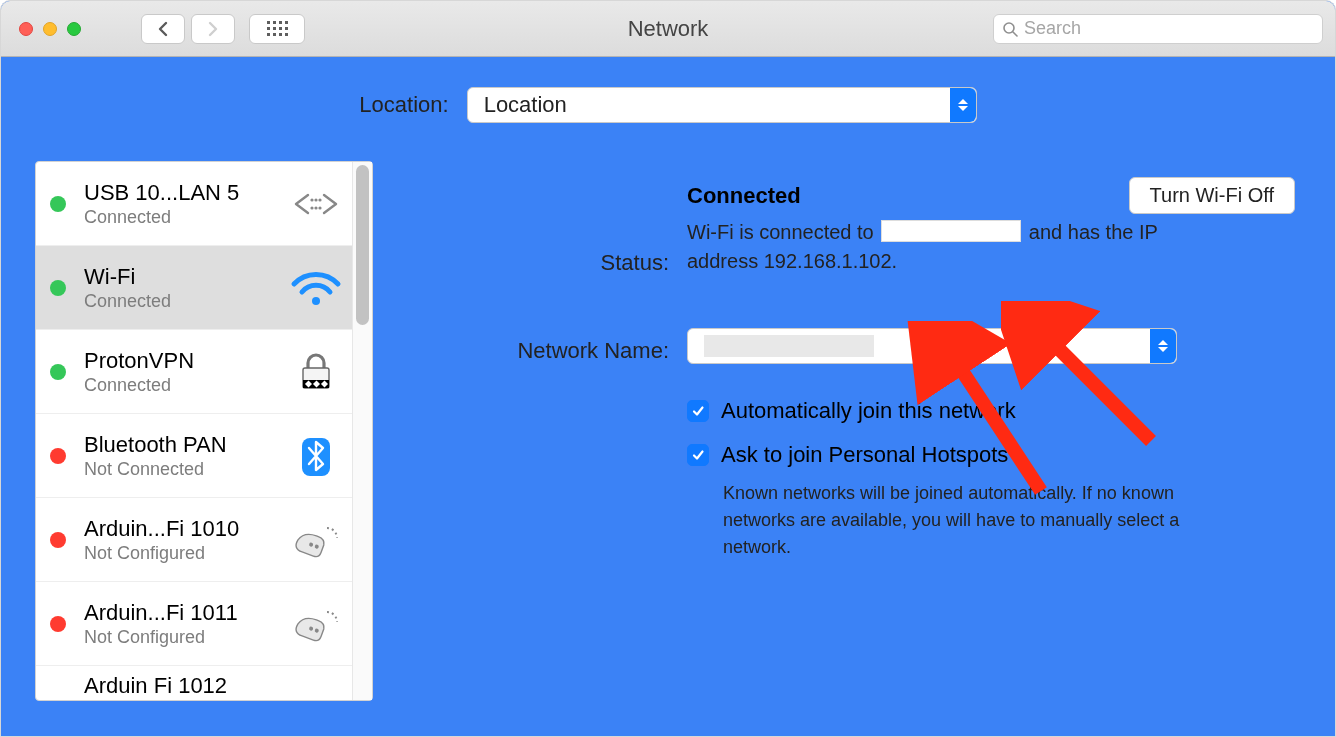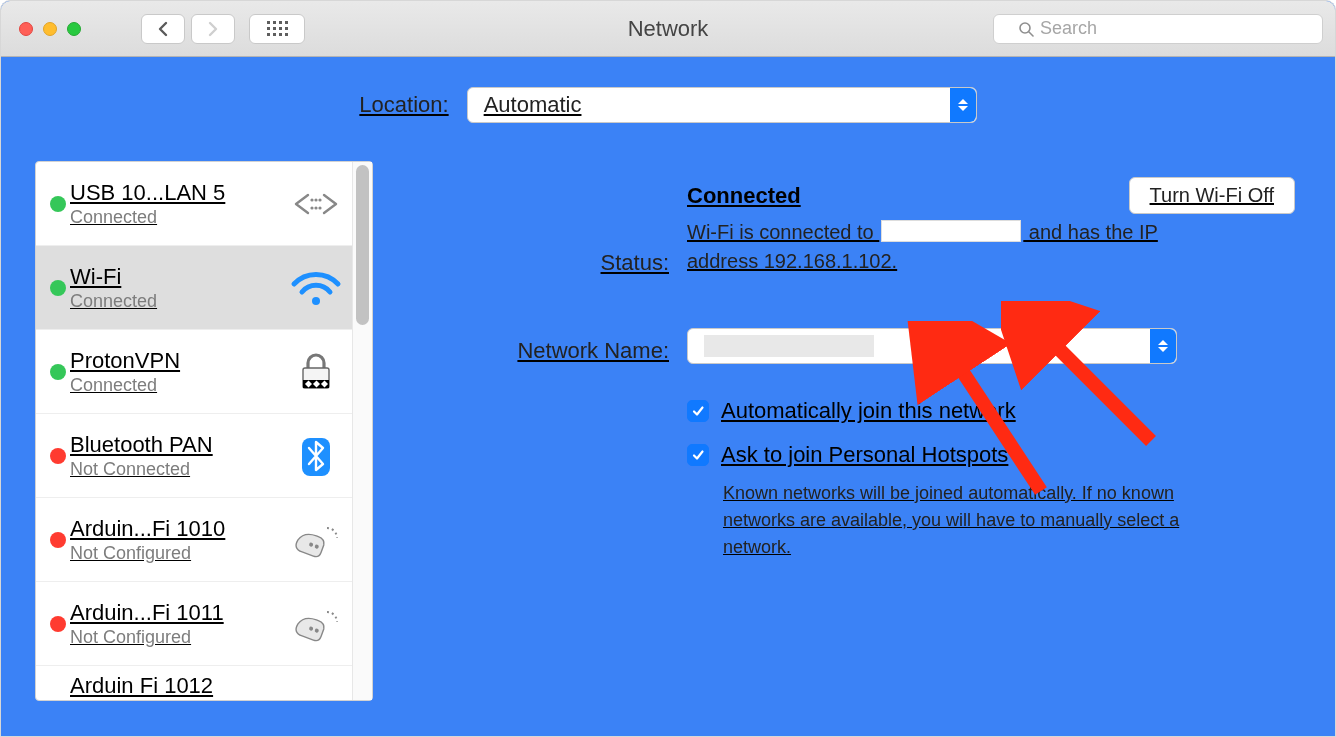--- a/index.html
+++ b/index.html
@@ -65,34 +65,33 @@
   }
   .search {
     margin-left: auto;
     width: 330px;
     height: 30px;
     background: #fff;
     border: 1px solid #cfcfcf;
     border-radius: 6px;
     display: flex;
     align-items: center;
-    padding: 0 24px;
+    padding: 0 8px;
     gap: 6px;
   }
   .search svg { flex-shrink:0; }
   .search input {
     border: none; outline: none; font-size: 18px; color: #888; width: 100%;
     background: transparent;
   }
   .search input::placeholder { color: #a6a6a6; }
 
   
   .content {
     padding: 30px 34px 0 34px;
-    text-decoration: underline;
   }
   .loc-row {
     display: flex;
     align-items: center;
     justify-content: center;
     gap: 18px;
     margin-bottom: 38px;
   }
   .label-lg { font-size: 22px; color: #222; }
   .dropdown {
@@ -147,21 +146,21 @@
   .scroll-thumb {
     position: absolute;
     top: 3px; left: 3px; right: 3px;
     height: 160px;
     background: #c2c2c2;
     border-radius: 8px;
   }
   .net-item {
     display: flex;
     align-items: center;
-    gap: 4px;
+    gap: 18px;
     height: 84px;
     padding: 0 28px 0 14px;
     border-bottom: 1px solid #eee;
   }
   .net-item.selected { background: #dedede; }
   .status-dot { width: 16px; height: 16px; border-radius: 50%; flex-shrink: 0; }
   .dot-green { background: #35c759; }
   .dot-red   { background: #ff3b30; }
   .net-text { flex: 1; line-height: 1.25; overflow:hidden; }
   .net-name { font-size: 22px; color: #000; white-space: nowrap; overflow: hidden; text-overflow: ellipsis; }
@@ -293,21 +292,21 @@
           <line x1="11" y1="11" x2="15" y2="15" stroke="#8f8f8f" stroke-width="1.6" stroke-linecap="round"></line>
         </svg>
       <input placeholder="Search" style="">
     </div>
   </div>
 
   <div class="content">
     <div class="loc-row">
       <span class="label-lg">Location:</span>
       <div class="dropdown" style="width:510px">
-        <span>Automatic</span>
+        <span>Location</span>
         <div class="dd-btn">
           <div class="chev up"></div>
             <div class="chev down"></div>
         </div>
       </div>
     </div>
 
     <div class="main-row">
 
       <div class="sidebar-wrap">

